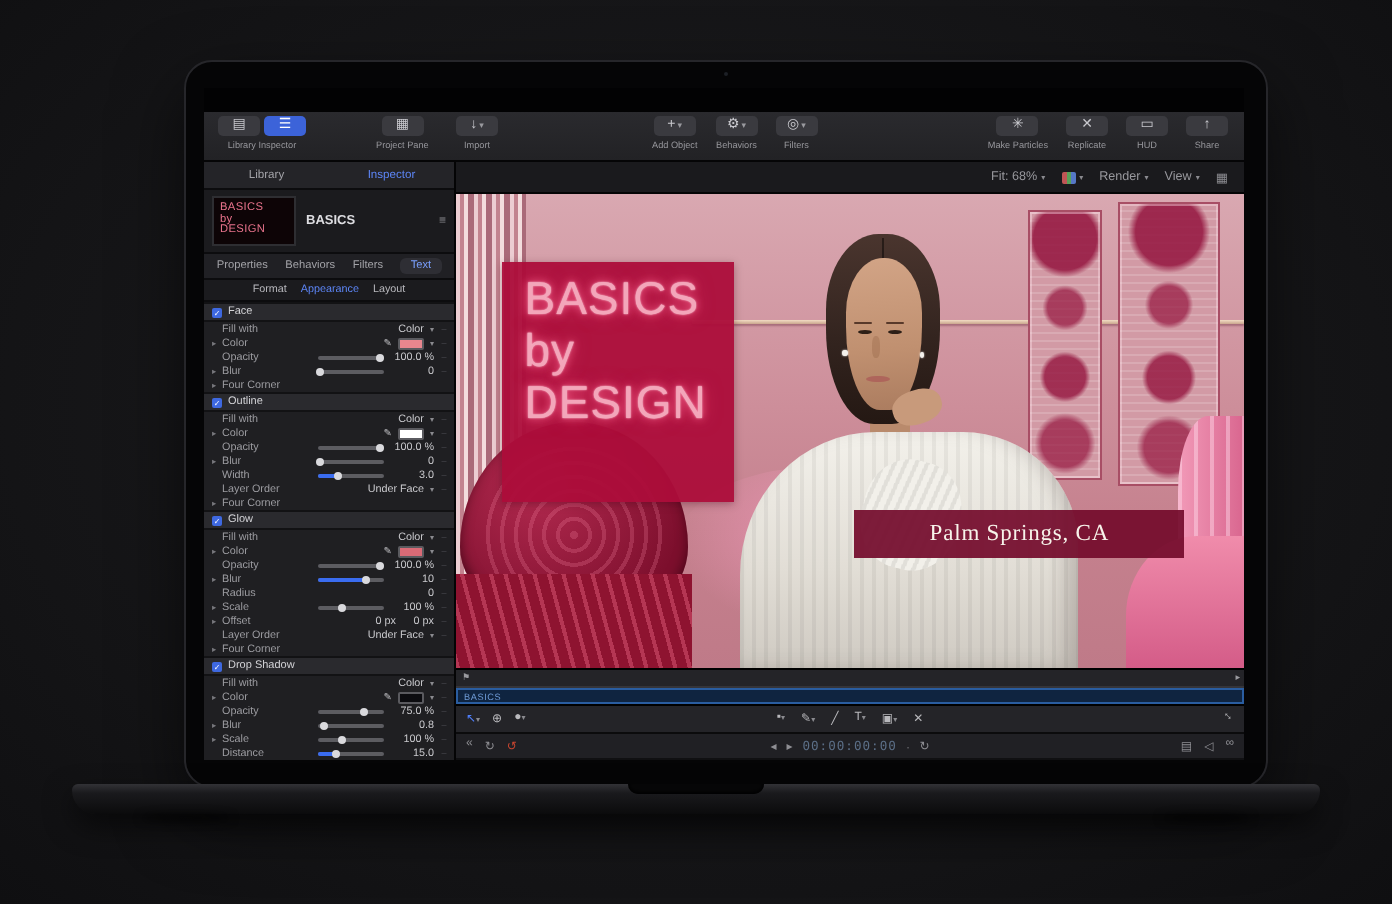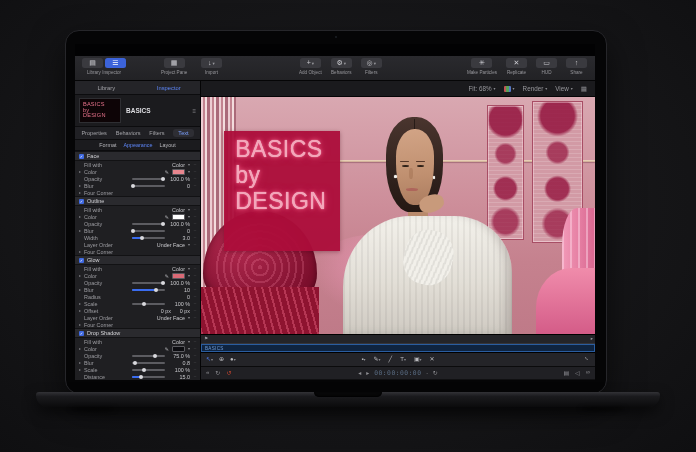--- a/index.html
+++ b/index.html
@@ -1,20 +1,20 @@
 <!DOCTYPE html>
 <html><head>
 <meta charset="utf-8">
 <style>
   html,body{margin:0;padding:0;background:#131315;}
   .stage{position:relative;width:696px;height:452px;overflow:hidden;
     background:radial-gradient(ellipse at 50% 45%, #1d1d20 0%, #141416 70%, #0f0f11 100%);
     font-family:"Liberation Sans",sans-serif;-webkit-font-smoothing:antialiased;}
   
-  .lid{position:absolute;left:65px;top:30px;width:540px;height:362px;border-radius:14px;
+  .lid{position:absolute;left:92px;top:30px;width:540px;height:362px;border-radius:14px;
     background:#050506;border:1px solid #26262a;box-shadow:0 14px 34px rgba(0,0,0,.6);}
   .cam-dot{position:absolute;left:50%;top:5px;width:2px;height:2px;border-radius:50%;background:#1d2026;transform:translateX(-50%);}
   .screen{position:absolute;left:9px;top:13px;width:520px;height:336px;background:#111113;overflow:hidden;}
   .base{position:absolute;left:36px;top:392px;width:624px;height:15px;border-radius:3px 3px 12px 12px;
     background:linear-gradient(180deg,#323236 0%,#1a1a1d 30%,#0b0b0c 100%);box-shadow:0 6px 14px rgba(0,0,0,.55);}
   .base-notch{position:absolute;left:50%;top:0;width:68px;height:5px;transform:translateX(-50%);
     border-radius:0 0 7px 7px;background:#070708;box-shadow:inset 0 -1px 2px #000;}
   .foot{position:absolute;top:407px;width:46px;height:4px;border-radius:50%;background:rgba(0,0,0,.55);filter:blur(2px);}
   
   .menubar-strip{height:12px;background:#020203;}
@@ -563,20 +563,23 @@
             <div class="abs earring" style="left:58.8%;top:33.5%;"></div>
             <div class="abs sweater"></div>
             <div class="abs cuff"></div>
             <div class="abs hand"></div>
 
             <div class="abs sign">
               <span>BASICS</span>
               <span>by</span>
               <span>DESIGN</span>
             </div>
+            <div class="abs palmbar">
+                <span>Palm Springs, CA</span>
+              </div>
           </div>
 
           <div class="mini-tl">
             <span class="mini-flag">⚑</span>
             <span class="mini-arrow">▸</span>
           </div>
           <div class="clip-row">
             <span class="clip-label">BASICS</span>
           </div>
           <div class="tl-tools">

